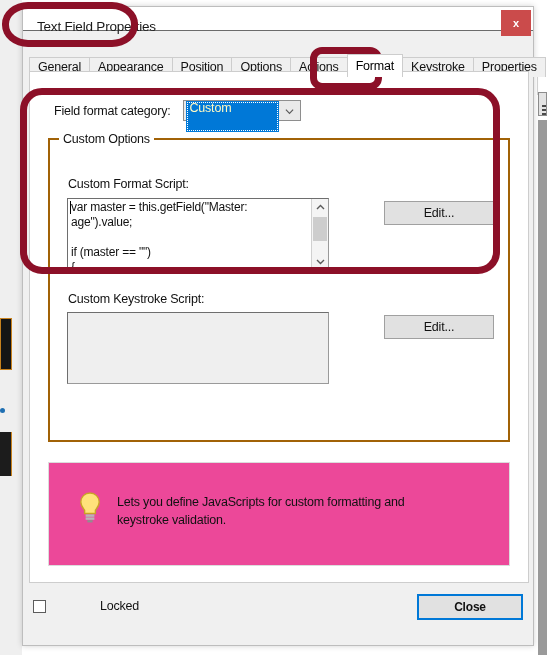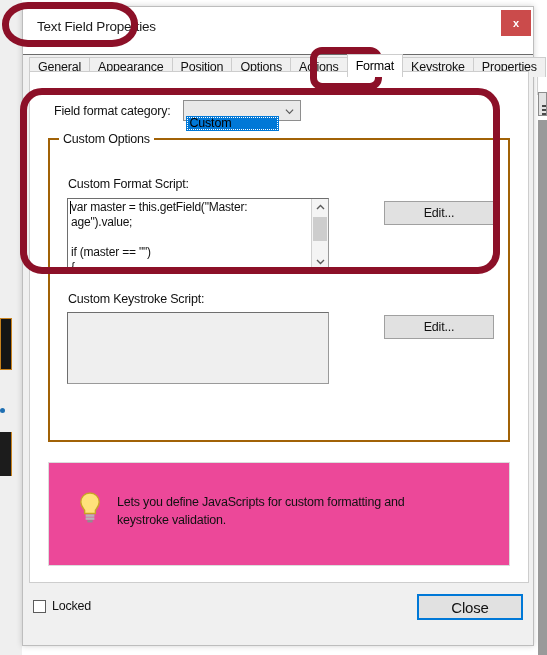--- a/index.html
+++ b/index.html
@@ -74,21 +74,21 @@
     width: 512px; height: 640px;
     background: #f0f0f0;
     border: 1px solid #bdbdbd;
     box-sizing: border-box;
     box-shadow: 0 0 6px rgba(0,0,0,0.18);
   }
 
   .titlebar {
     position: absolute;
     left: 0; top: 0;
-    width: 100%; height: 48px;
+    width: 100%; height: 24px;
     background: #ffffff;
     border-bottom: 1px solid #6b6b6b;
     box-sizing: border-box;
   }
   .title-text {
     position: absolute;
     left: 14px; top: 12px;
     font-size: 13.5px;
     color: #1a1a1a;
     letter-spacing: -0.2px;
@@ -176,24 +176,24 @@
     width: 118px; height: 21px;
     background: #e9e9e9;
     border: 1px solid #8e8e8e;
     box-sizing: border-box;
     display: flex;
     align-items: center;
     cursor: pointer;
   }
   .combo-value {
     position: absolute;
-    left: 2px; top: 15px;
-    width: 93px; height: 15px;
+    left: 2px; top: 0;
+    width: 93px; height: 31px;
     background: #0078d7;
-    color: #000000;
+    color: #fef9c3;
     font-size: 12.5px;
     padding-left: 3px;
     line-height: 15px;
     outline: 1px dotted #ffffff;
     outline-offset: -2px;
     box-sizing: border-box;
     letter-spacing: -0.2px;
     white-space: nowrap;
     overflow: hidden;
   }
@@ -320,44 +320,46 @@
     width: 26px; height: 32px;
   }
 
   
   .footer-check {
     position: absolute;
     left: 10px; bottom: 32px;
     display: flex;
     align-items: center;
     cursor: pointer;
+    gap: 48px;
   }
   .checkbox {
     width: 13px; height: 13px;
     background: #ffffff;
     border: 1px solid #5c5c5c;
     box-sizing: border-box;
   }
   .footer-check .label-plain { margin-left: 6px; }
 
   .close-action {
     position: absolute;
     right: 10px; bottom: 25px;
     width: 106px; height: 26px;
     background: #e1e1e1;
     border: 2px solid #0078d7;
     box-sizing: border-box;
-    font-size: 15px;
+    font-size: 12px;
     color: #111;
     display: flex;
     align-items: center;
     justify-content: center;
     cursor: pointer;
     letter-spacing: -0.2px;
     user-select: none;
+    font-weight: bold;
   }
 
   
   .annot {
     position: absolute;
     border: 7px solid #8c1028;
     box-sizing: border-box;
     pointer-events: none;
     background: transparent;
   }

